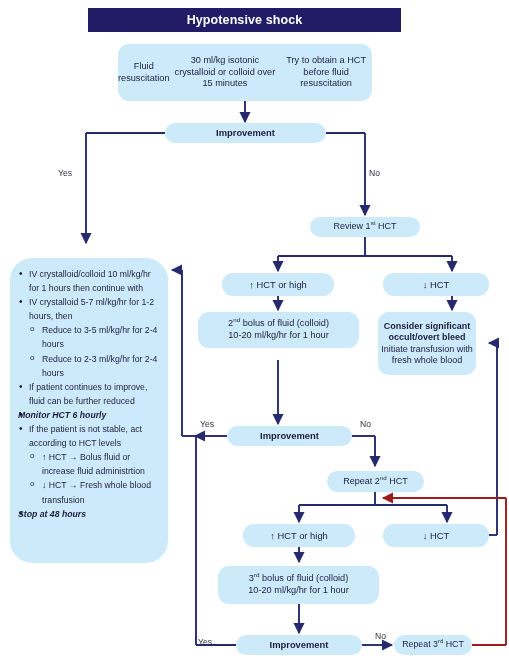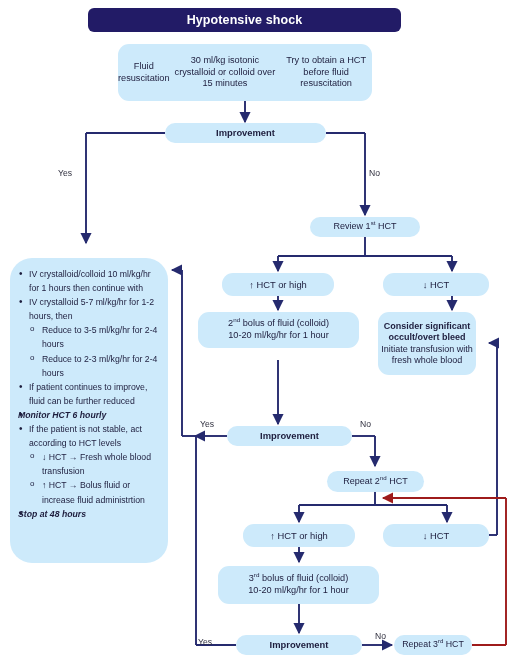--- a/index.html
+++ b/index.html
@@ -6,21 +6,21 @@
   body{width:509px;height:664px;position:relative;overflow:hidden;
        font-family:"Liberation Sans","DejaVu Sans",sans-serif;
        color:#1a1a3c;}
   #canvas{position:absolute;inset:0;width:509px;height:664px;}
   svg.wires{position:absolute;left:0;top:0;width:509px;height:664px;pointer-events:none;}
   .node{position:absolute;box-sizing:border-box;background:#cdeafb;
         border-radius:11px;display:flex;align-items:center;justify-content:center;
         text-align:center;line-height:1.26;color:#1d1d3d;}
   .title-bar{position:absolute;background:#221b66;color:#ffffff;
         display:flex;align-items:center;justify-content:center;
-        font-weight:bold;font-size:12.5px;letter-spacing:.1px;border-radius:6px;}
+        font-weight:bold;font-size:12.5px;letter-spacing:.1px;}
   .bold{font-weight:bold;}
   .edge-label{position:absolute;font-size:8.6px;color:#30303f;}
   .panel{position:absolute;background:#cdeafb;border-radius:22px;
         box-sizing:border-box;padding:9px 10px 9px 6px;font-size:8.7px;
         line-height:1.62;color:#1d1d3d;}
   .panel ul{list-style:none;margin:0;padding:0;}
   .panel li{position:relative;padding-left:13px;margin:0;}
   .panel li::before{content:"\2022";position:absolute;left:3px;top:-1px;font-size:10px;}
   .panel li.sub{padding-left:26px;}
   .panel li.sub::before{content:"o";position:absolute;left:14px;top:0;font-size:8px;font-weight:normal;}
@@ -185,19 +185,19 @@
 
   <div class="panel" style="left:10px;top:258px;width:158px;height:305px;">
     <ul id="panel-list">
         <li>IV crystalloid/colloid 10 ml/kg/hr for 1 hours then continue with</li>
         <li>IV crystalloid 5-7 ml/kg/hr for 1-2 hours, then</li>
         <li class="sub">Reduce to 3-5 ml/kg/hr for 2-4 hours</li>
         <li class="sub">Reduce to 2-3 ml/kg/hr for 2-4 hours</li>
         <li>If patient continues to improve, fluid can be further reduced</li>
         <li class="hdr" style="list-style: none;">Monitor HCT 6 hourly</li>
         <li>If the patient is not stable, act according to HCT levels</li>
+        <li class="sub">↑ HCT → Bolus fluid or increase fluid administrtion</li>
         <li class="sub">↓ HCT → Fresh whole blood transfusion</li>
-        <li class="sub">↑ HCT → Bolus fluid or increase fluid administrtion</li>
         <li class="hdr" style="list-style: none;">Stop at 48 hours</li>
       </ul>
   </div>
 
 </div>
 
 </body></html>

